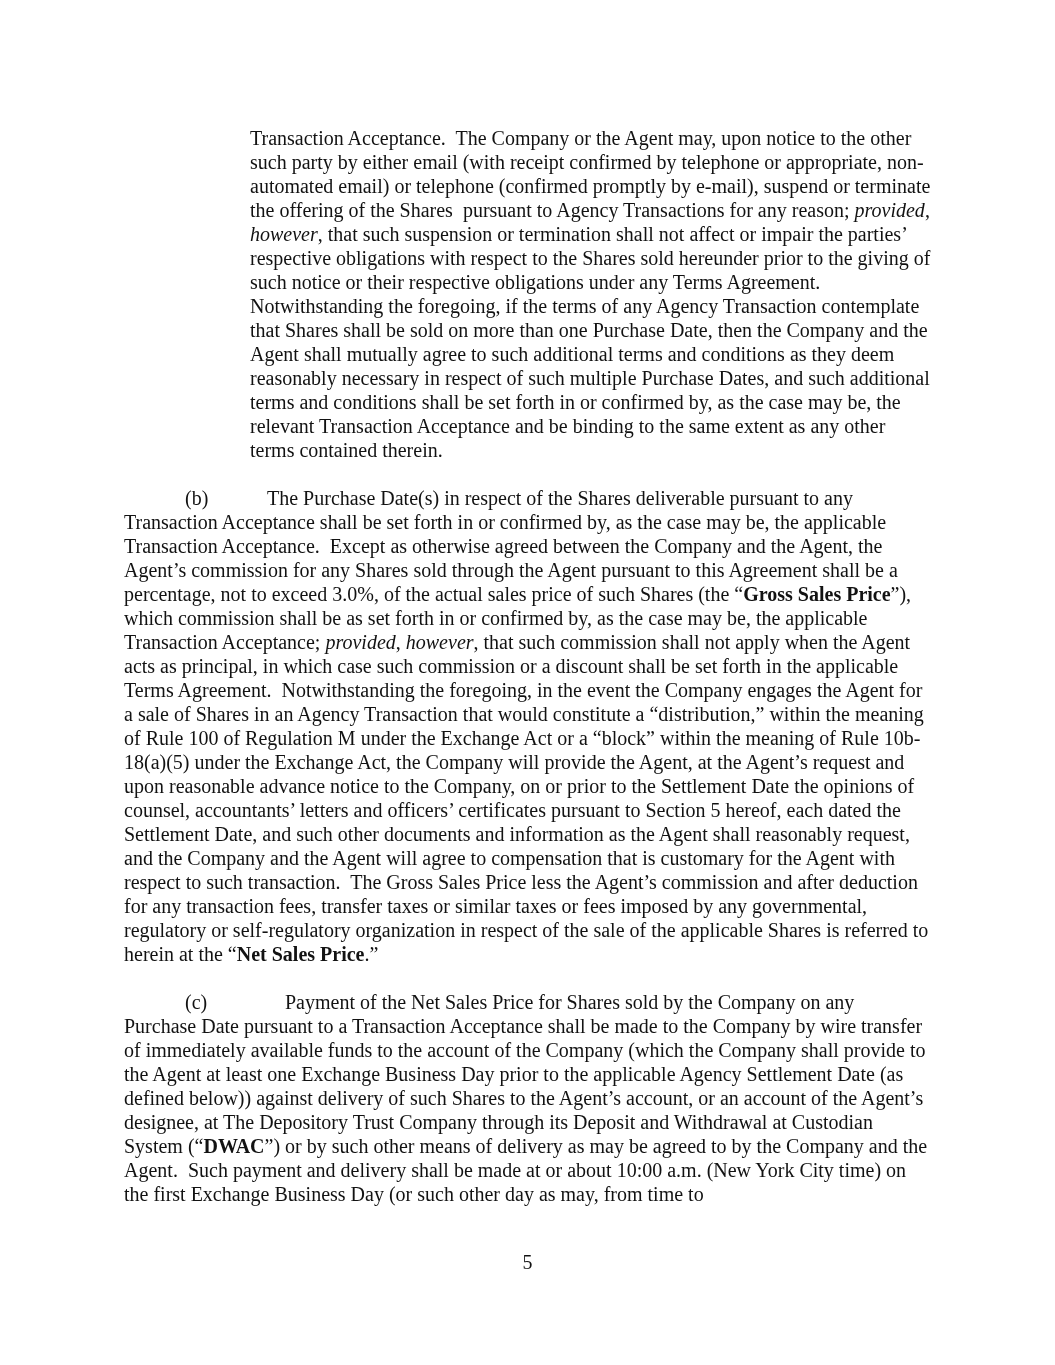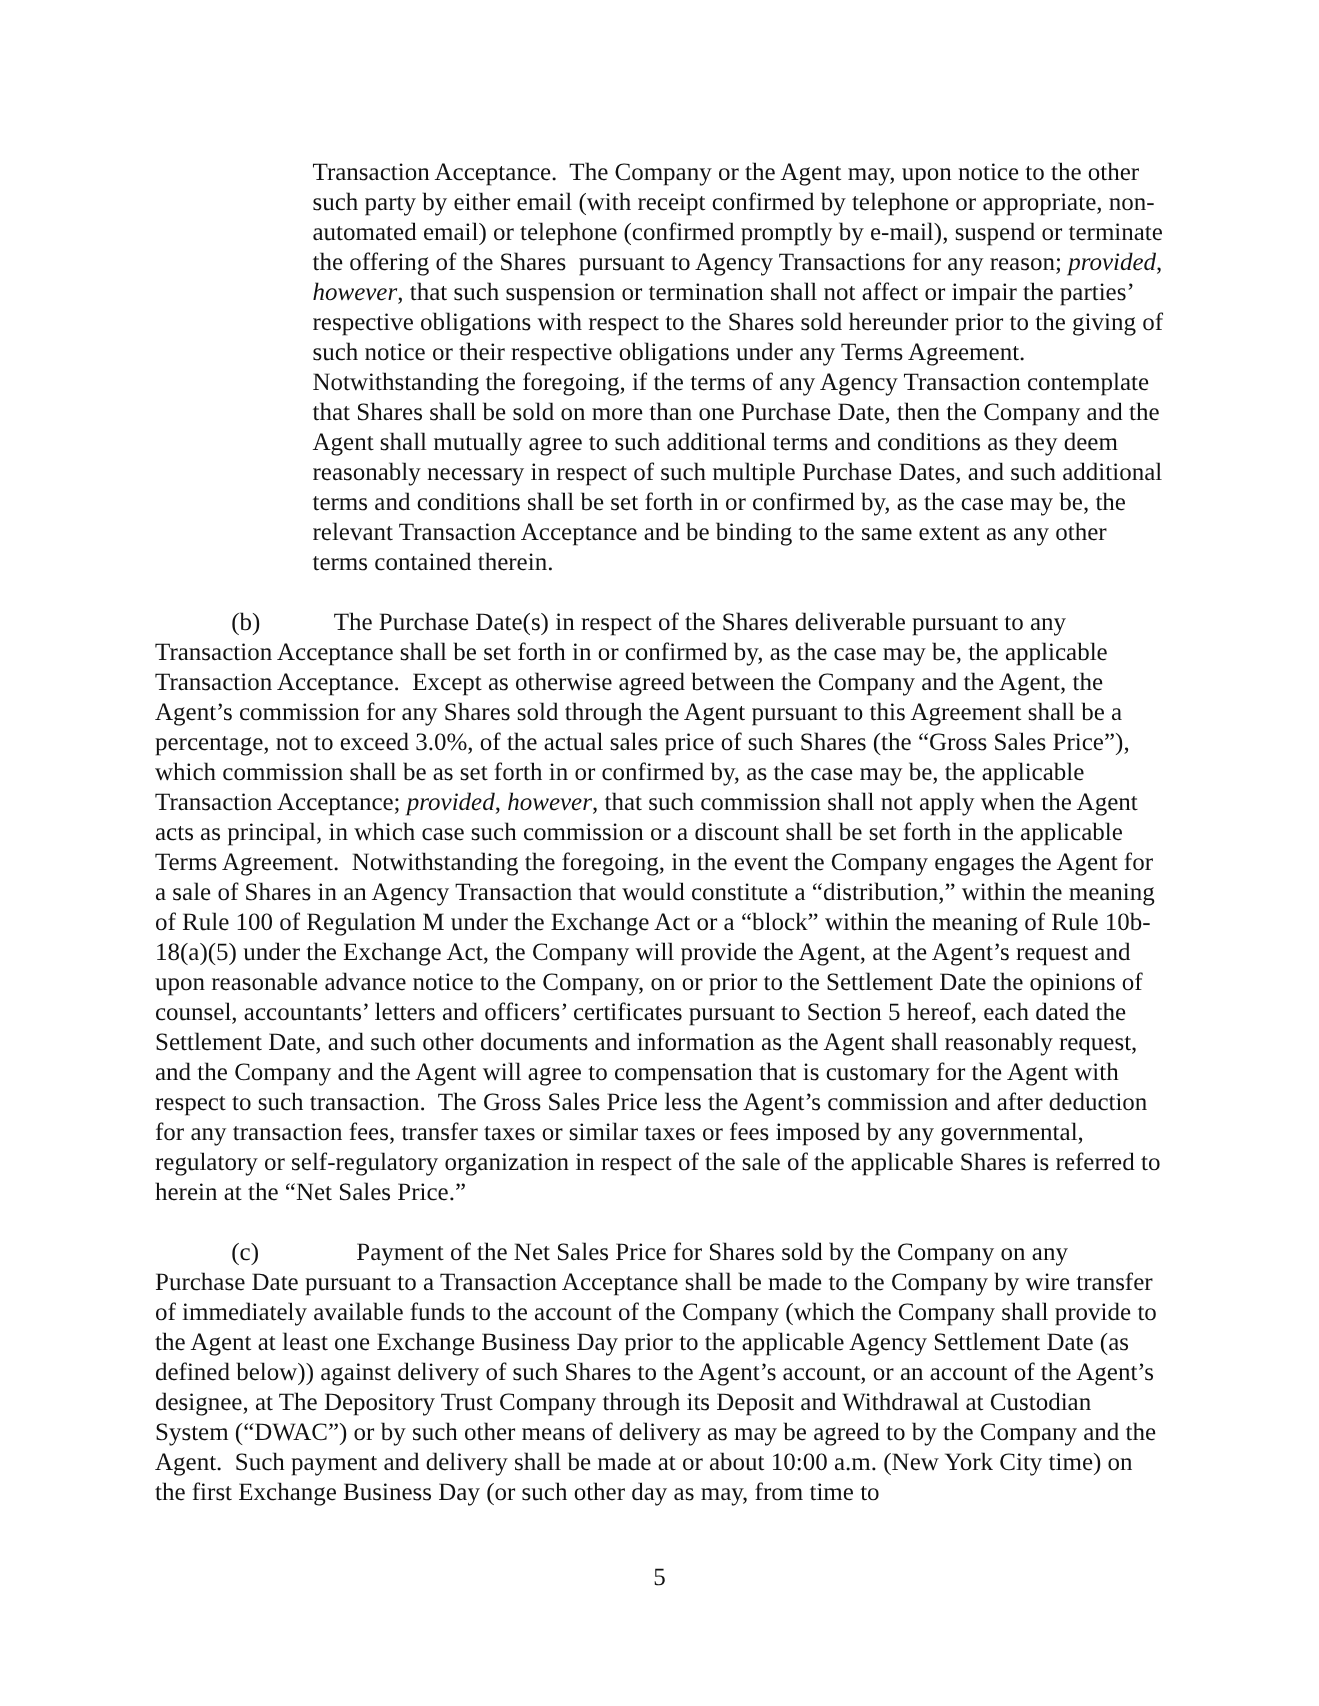--- a/index.html
+++ b/index.html
@@ -32,21 +32,21 @@
   .blockquote {
     margin-left: 126px;
   }
   .plabel {
     display: inline-block;
     margin-left: 61px;
   }
   .plabel.label-b { width: 82px; }
   .plabel.label-c { width: 100px; }
   .italic { font-style: italic; }
-  .bold   { font-weight: normal; }
+  .bold   { font-weight: bold; }
   .page-number {
     position: absolute;
     top: 1250px;
     left: 0;
     width: 1055px;
     text-align: center;
     font-size: 20px;
     line-height: 24px;
   }
 </style>

